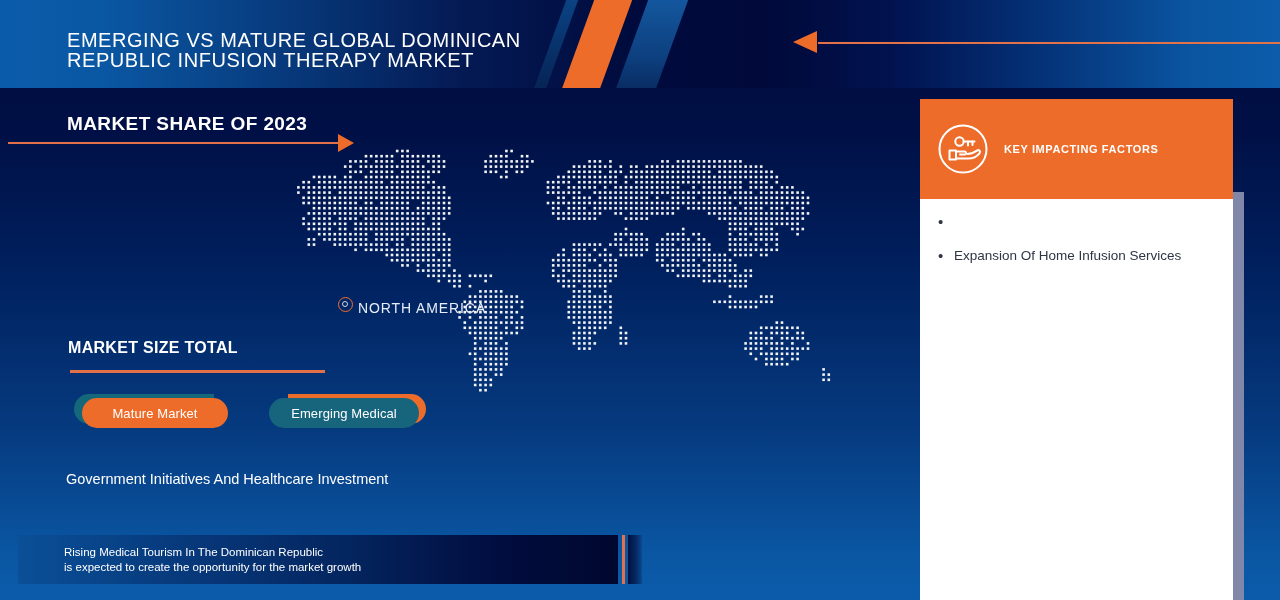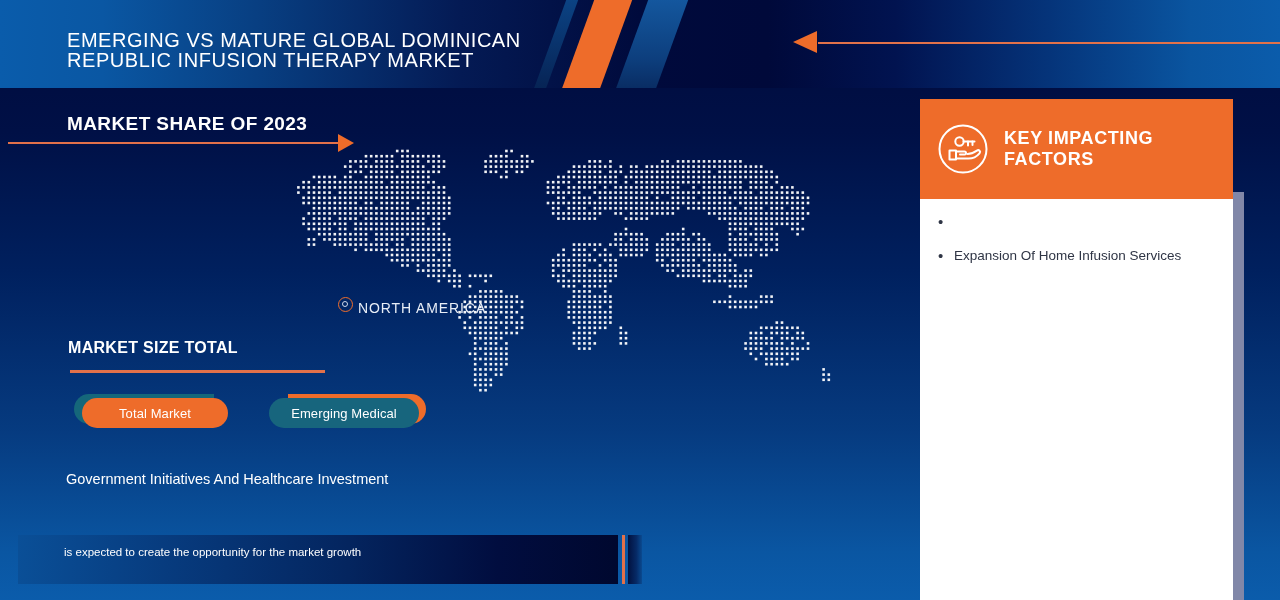--- a/index.html
+++ b/index.html
@@ -237,21 +237,21 @@
     align-items: center;
   }
   .panel-head-icon {
     margin-left: 17px;
     width: 52px; height: 52px;
     flex: none;
   }
   .panel-head-title {
     margin-left: 15px;
     color: #ffffff;
-    font-size: 18px;
+    font-size: 11px;
     font-weight: 700;
     letter-spacing: 0.6px;
     text-transform: uppercase;
   }
   .panel-list {
     position: absolute;
     left: 920px; top: 213px;
     width: 313px;
     padding: 0;
   }
@@ -1934,32 +1934,33 @@
         </g>
     </svg>
   </div>
   <div class="map-marker"></div>
   <div class="map-marker-label">North America</div>
 
   <div class="size-title">Market Size Total</div>
   <div class="size-rule"></div>
 
   <div class="pill-shadow sh-mature"></div>
-  <div class="pill pl-mature">Total Market</div>
+  <div class="pill pl-mature">Mature Market</div>
   <div class="pill-shadow sh-emerging"></div>
   <div class="pill pl-emerging">Emerging Medical</div>
 
   <div class="gov-text">
     <div>Government Initiatives And Healthcare Investment</div>
   </div>
 
   <div class="banner-bar"></div>
   <div class="banner-accent"></div>
   <div class="banner-tail"></div>
   <div class="banner-text">
+    <div>Rising Medical Tourism In The Dominican Republic</div>
     <div>is expected to create the opportunity for the market growth</div>
   </div>
 
   <div class="panel-shadow"></div>
   <div class="panel"></div>
   <div class="panel-head">
     <span class="panel-head-icon">
       <svg viewBox="0 0 52 52" width="52" height="52" xmlns="http://www.w3.org/2000/svg">
         <circle cx="26" cy="26" r="23.5" fill="none" stroke="#ffffff" stroke-width="2"></circle>
         <circle cx="22.5" cy="18.5" r="4.2" fill="none" stroke="#ffffff" stroke-width="2"></circle>

